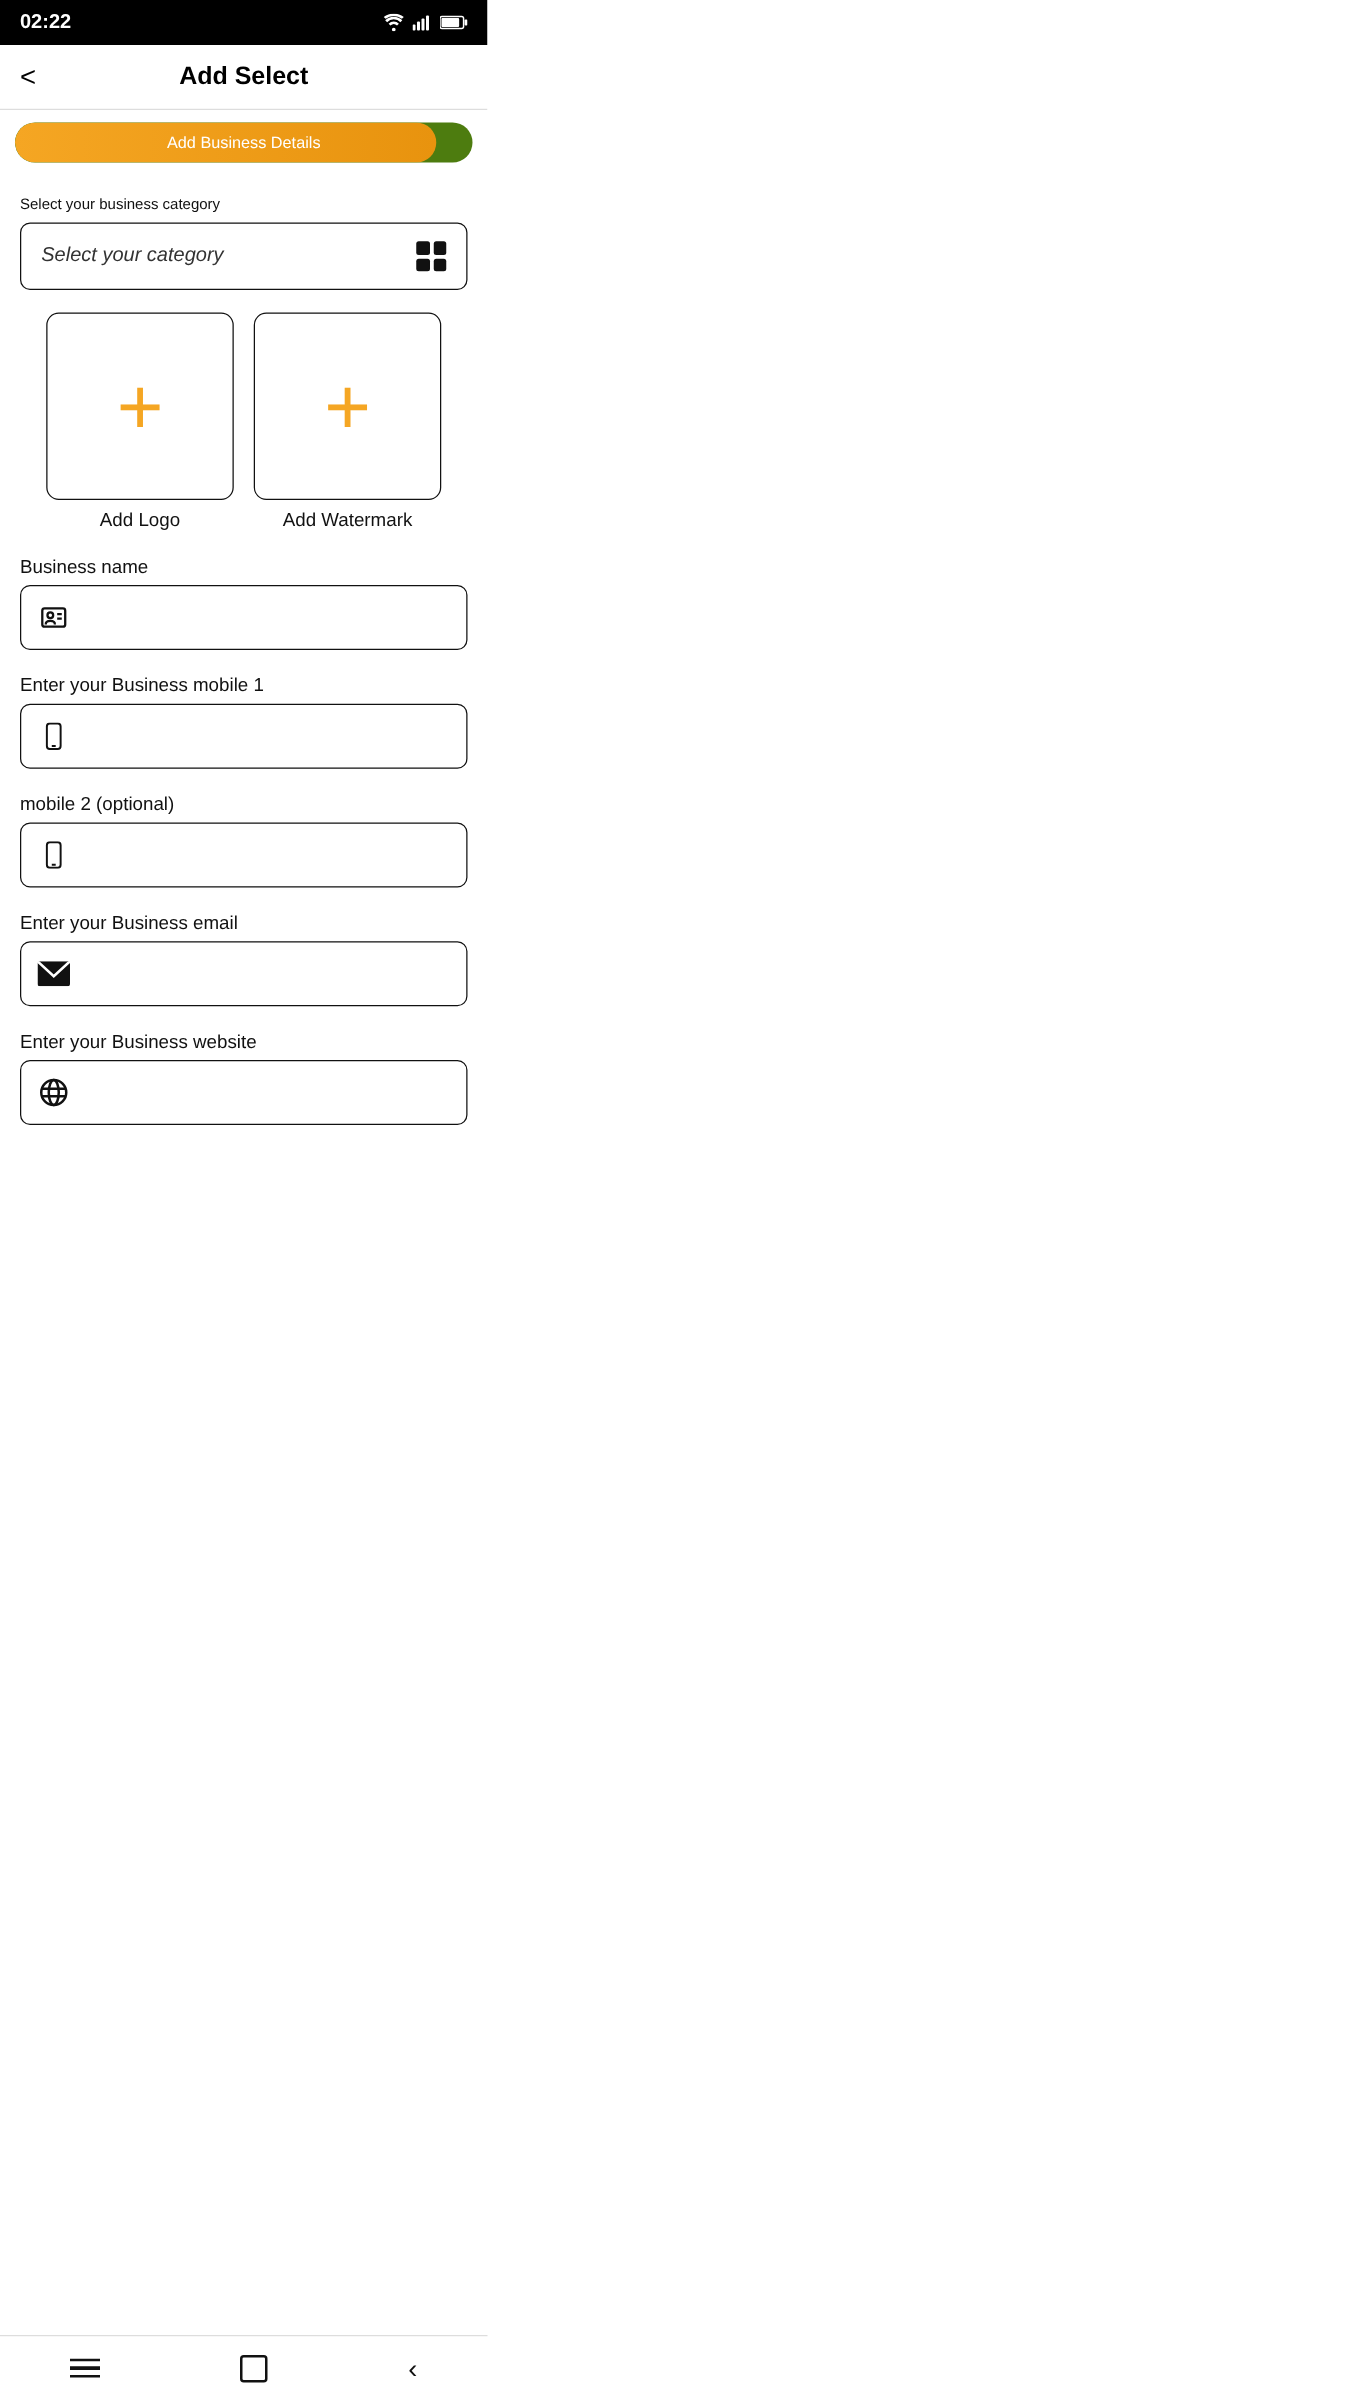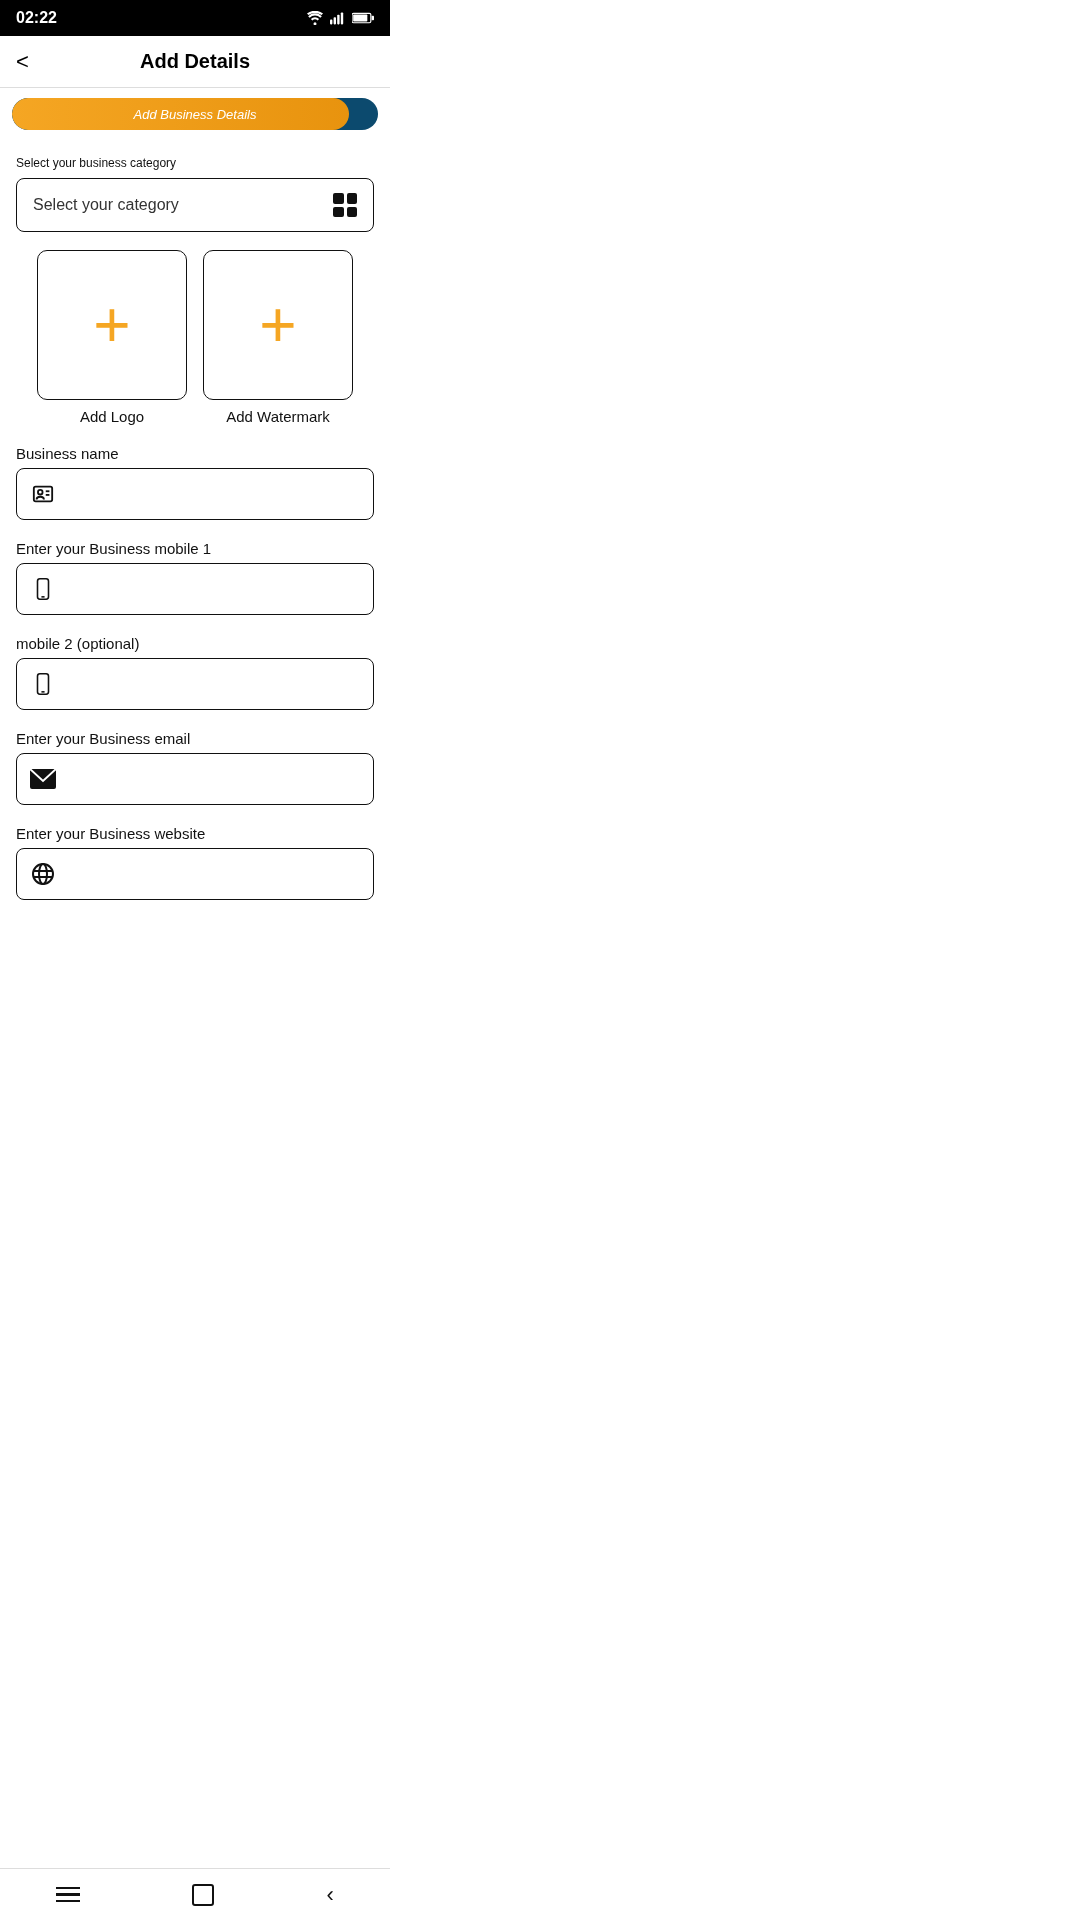--- a/index.html
+++ b/index.html
@@ -58,26 +58,25 @@
     .header-title {
       font-size: 20px;
       font-weight: 700;
     }
 
     
     .progress-container {
       padding: 10px 12px;
     }
     .progress-bar-bg {
-      background: #0c4a6e;
+      background: #4d7c0f;
       border-radius: 20px;
       height: 32px;
       overflow: hidden;
       position: relative;
-      font-style: italic;
     }
     .progress-bar-fill {
       background: linear-gradient(to right, #f5a623, #e8930e);
       border-radius: 20px;
       height: 100%;
       width: 92%;
     }
     .progress-bar-label {
       position: absolute;
       top: 50%;
@@ -105,20 +104,21 @@
     
     .category-dropdown {
       border: 1.5px solid #111;
       border-radius: 8px;
       display: flex;
       align-items: center;
       justify-content: space-between;
       padding: 14px 16px;
       cursor: pointer;
       margin-bottom: 18px;
+      font-style: italic;
     }
     .category-text {
       font-size: 16px;
       color: #333;
     }
     .grid-icon {
       display: grid;
       grid-template-columns: 1fr 1fr;
       gap: 3px;
       width: 24px;
@@ -260,21 +260,21 @@
     <svg width="22" height="12" viewBox="0 0 28 14">
       <rect x="0" y="1" width="24" height="12" rx="2" stroke="#fff" stroke-width="1.5" fill="none"></rect>
       <rect x="1.5" y="2.5" width="18" height="9" rx="1" fill="#fff"></rect>
       <rect x="25" y="4" width="3" height="6" rx="1" fill="#fff"></rect>
     </svg>
   </div>
 </div>
 
 <div class="header">
   <button class="header-back">&lt;</button>
-  <span class="header-title">Add Details</span>
+  <span class="header-title">Add Select</span>
 </div>
 
 <div class="progress-container">
   <div class="progress-bar-bg">
     <div class="progress-bar-fill"></div>
     <span class="progress-bar-label">Add Business Details</span>
   </div>
 </div>
 
 <div class="main-content">

